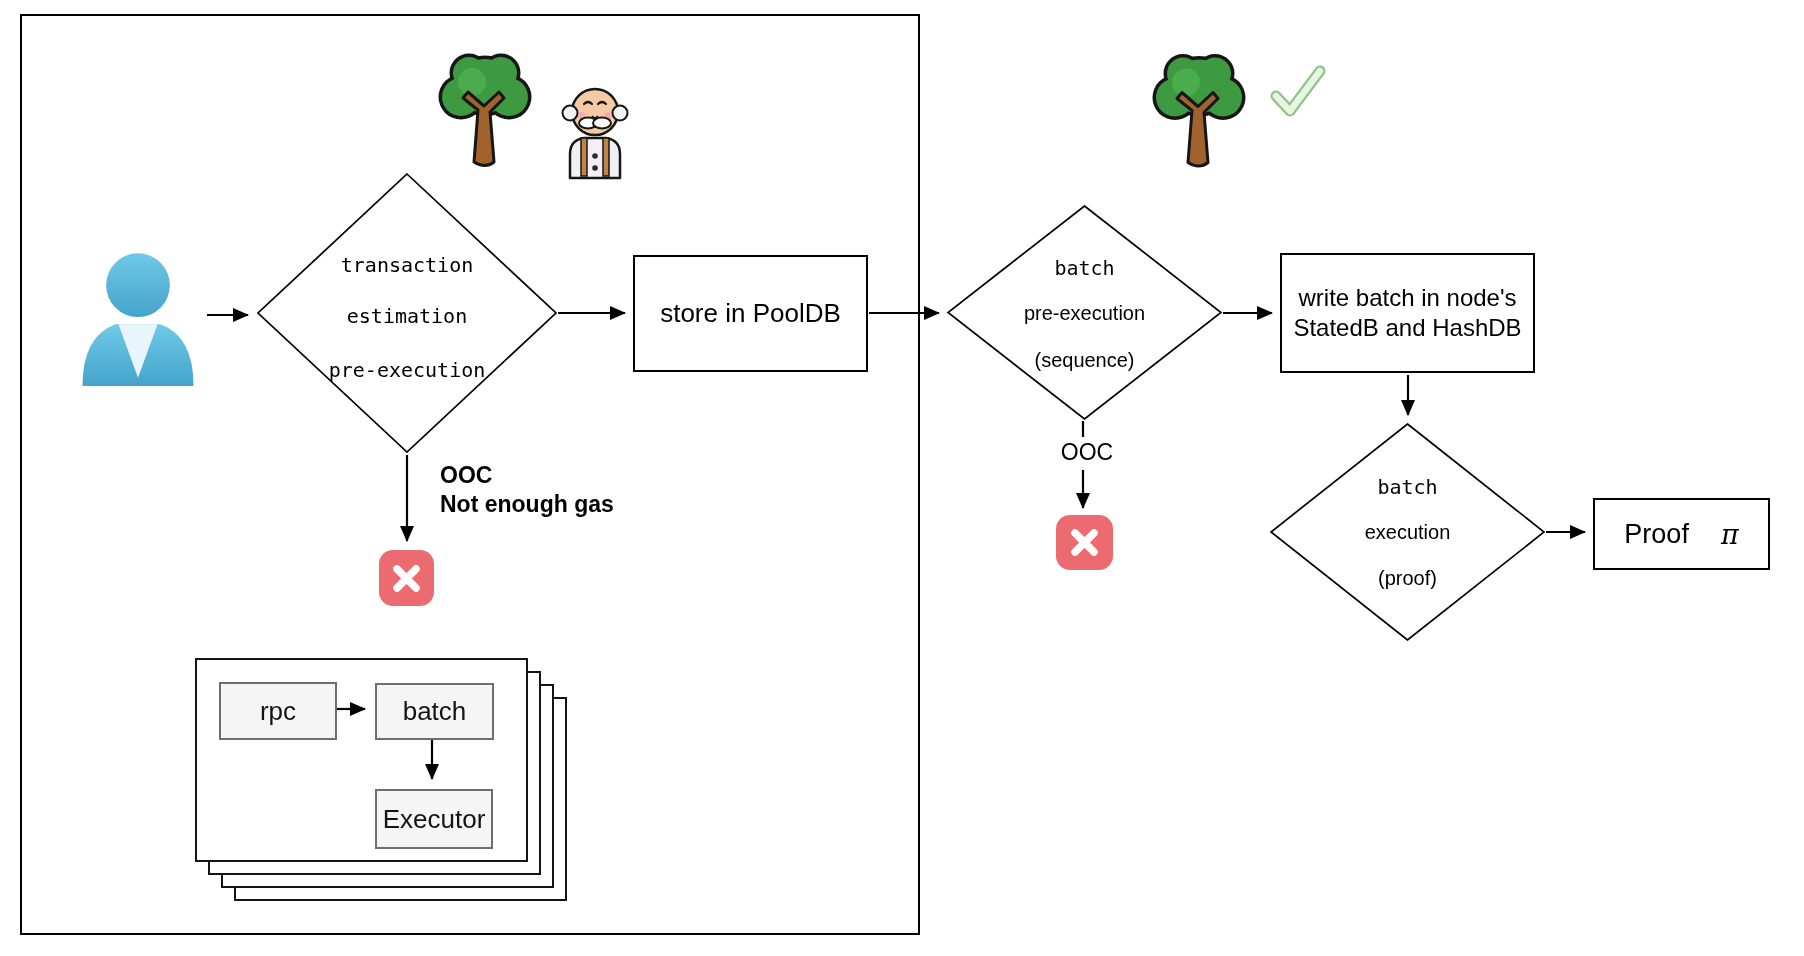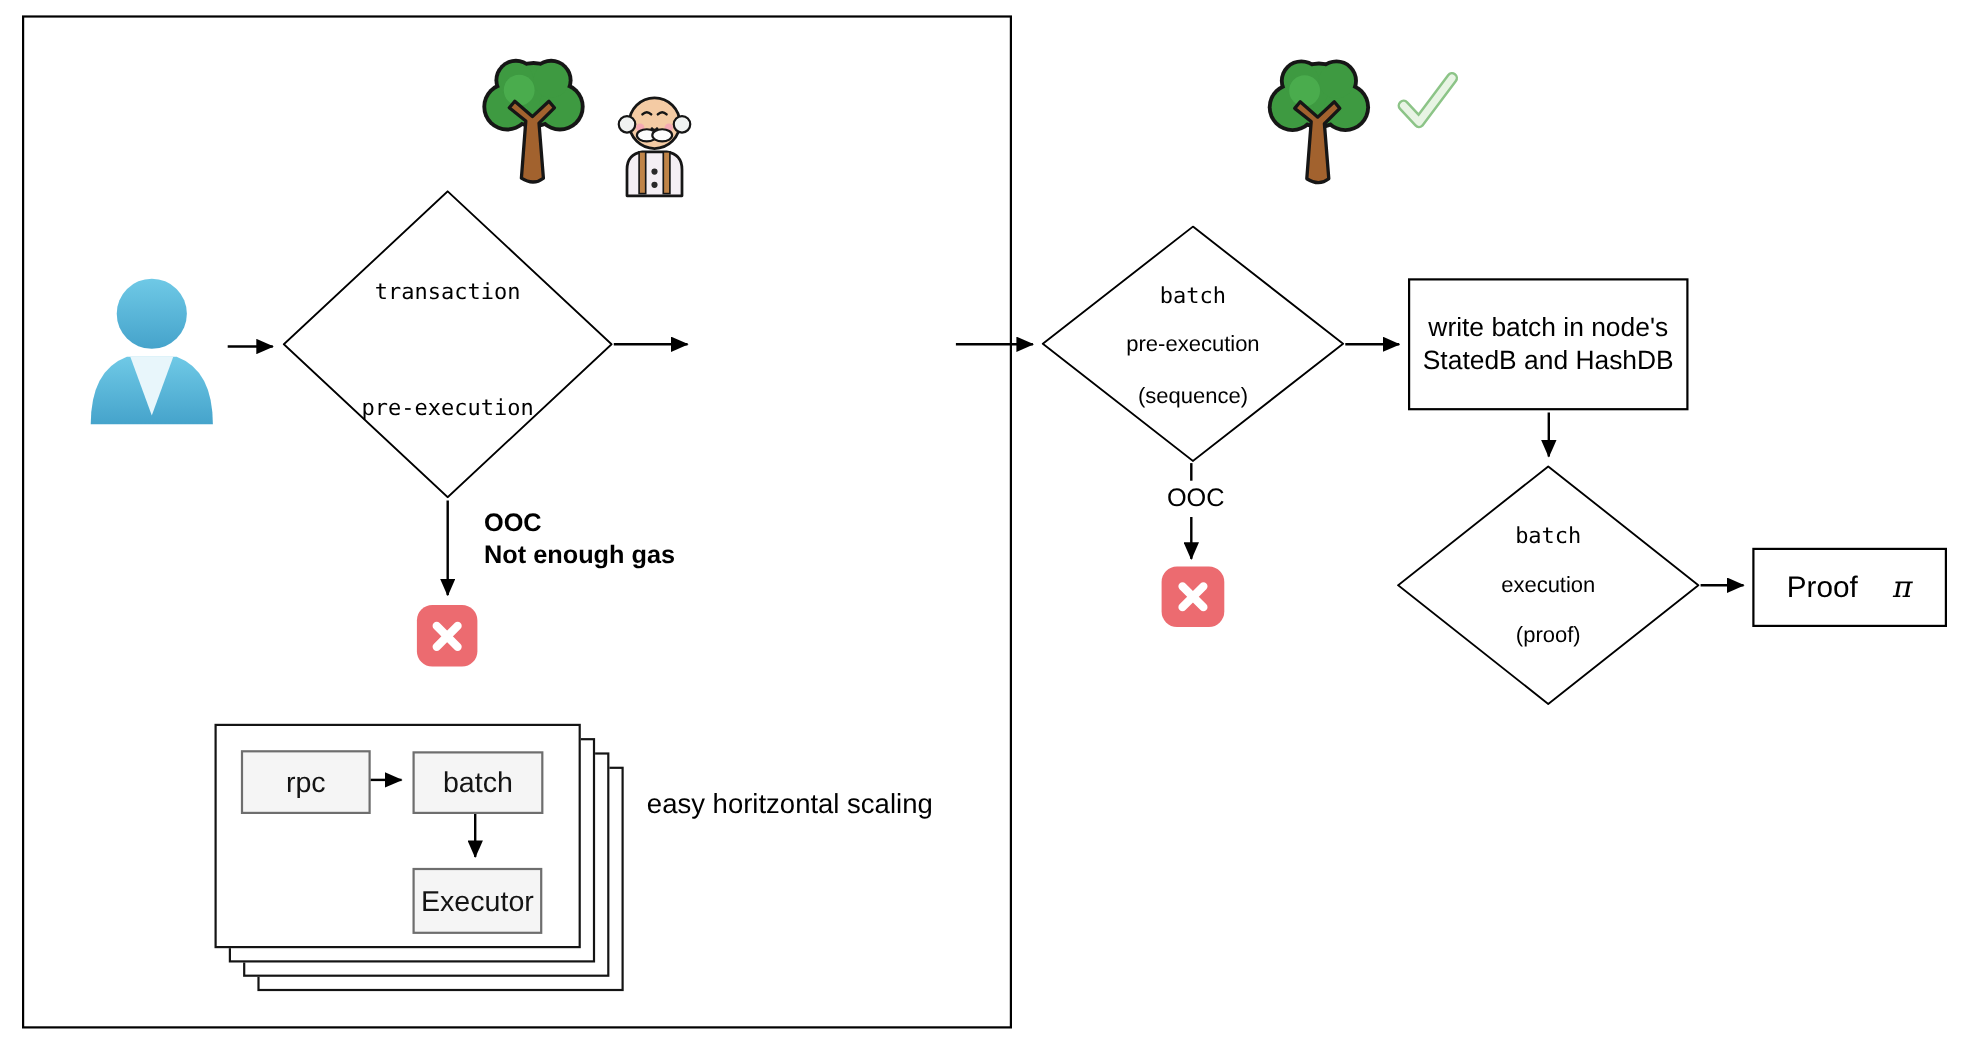--- a/index.html
+++ b/index.html
@@ -50,31 +50,34 @@
     </div>
     <div class="node-box" style="left:178px;top:23px;width:119px;height:57px;">
       <span>batch</span>
     </div>
     <div class="node-box" style="left:178px;top:129px;width:118px;height:60px;">
       <span>Executor</span>
     </div>
   </div>
 
   <div class="abs note">
-    <div>easy horitzontal scaling</div>
   </div>
 
   <div class="abs diamond-wrap" style="left:257px;top:173px;width:300px;height:280px;">
     <svg width="300" height="280" viewBox="0 0 300 280">
       <polygon points="150,1 299,140 150,279 1,140" fill="#fff" stroke="#000" stroke-width="1.7"></polygon>
     </svg>
     <div class="dline mono" style="top:80px;">transaction</div>
+    <div class="dline mono" style="top:131px;">estimation</div>
     <div class="dline mono" style="top:185px;">pre-execution</div>
   </div>
 
+  <div class="abs flow-box store-box">
+    <span>store in PoolDB</span>
+  </div>
 
   <div class="abs ooc-left">
     <div>OOC</div>
     <div>Not enough gas</div>
   </div>
 
   <div class="abs err" style="left:379px;top:550px;width:55px;height:56px;">
     <svg width="55" height="55" viewBox="0 0 55 55">
       <line x1="18" y1="18" x2="37" y2="37" stroke="#fff" stroke-width="7.5" stroke-linecap="round"></line>
       <line x1="37" y1="18" x2="18" y2="37" stroke="#fff" stroke-width="7.5" stroke-linecap="round"></line>

